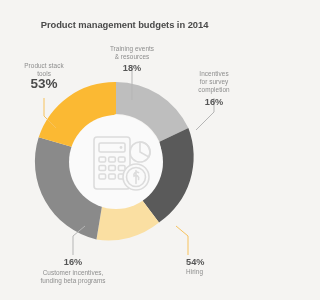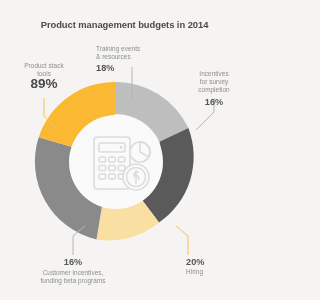--- a/index.html
+++ b/index.html
@@ -47,20 +47,21 @@
   }
   .pct {
     color: #555555;
     font-weight: bold;
   }
   
   #lbl-training {
     left: 96px;
     top: 45px;
     width: 72px;
+    text-align: center;
   }
   #lbl-training .pct { font-size: 9.2px; display: block; margin-top: 3px; }
 
   
   #lbl-incentives-survey {
     left: 183px;
     top: 70px;
     width: 62px;
     text-align: center;
   }
@@ -155,27 +156,27 @@
   <div class="lbl" id="lbl-incentives-survey">
     <span>Incentives</span><br>
     <span>for survey</span><br>
     <span>completion</span>
     <span class="pct">16%</span>
   </div>
 
   <div class="lbl" id="lbl-product-stack">
     <span>Product stack</span><br>
     <span>tools</span>
-    <span class="pct">89%</span>
+    <span class="pct">53%</span>
   </div>
 
   <div class="lbl" id="lbl-customer-incentives">
     <span class="pct">16%</span>
     <span>Customer incentives,</span><br>
     <span>funding beta programs</span>
   </div>
 
   <div class="lbl" id="lbl-hiring">
-    <span class="pct">20%</span>
+    <span class="pct">54%</span>
     <span>Hiring</span>
   </div>
 
 </div>
 
 </body></html>

